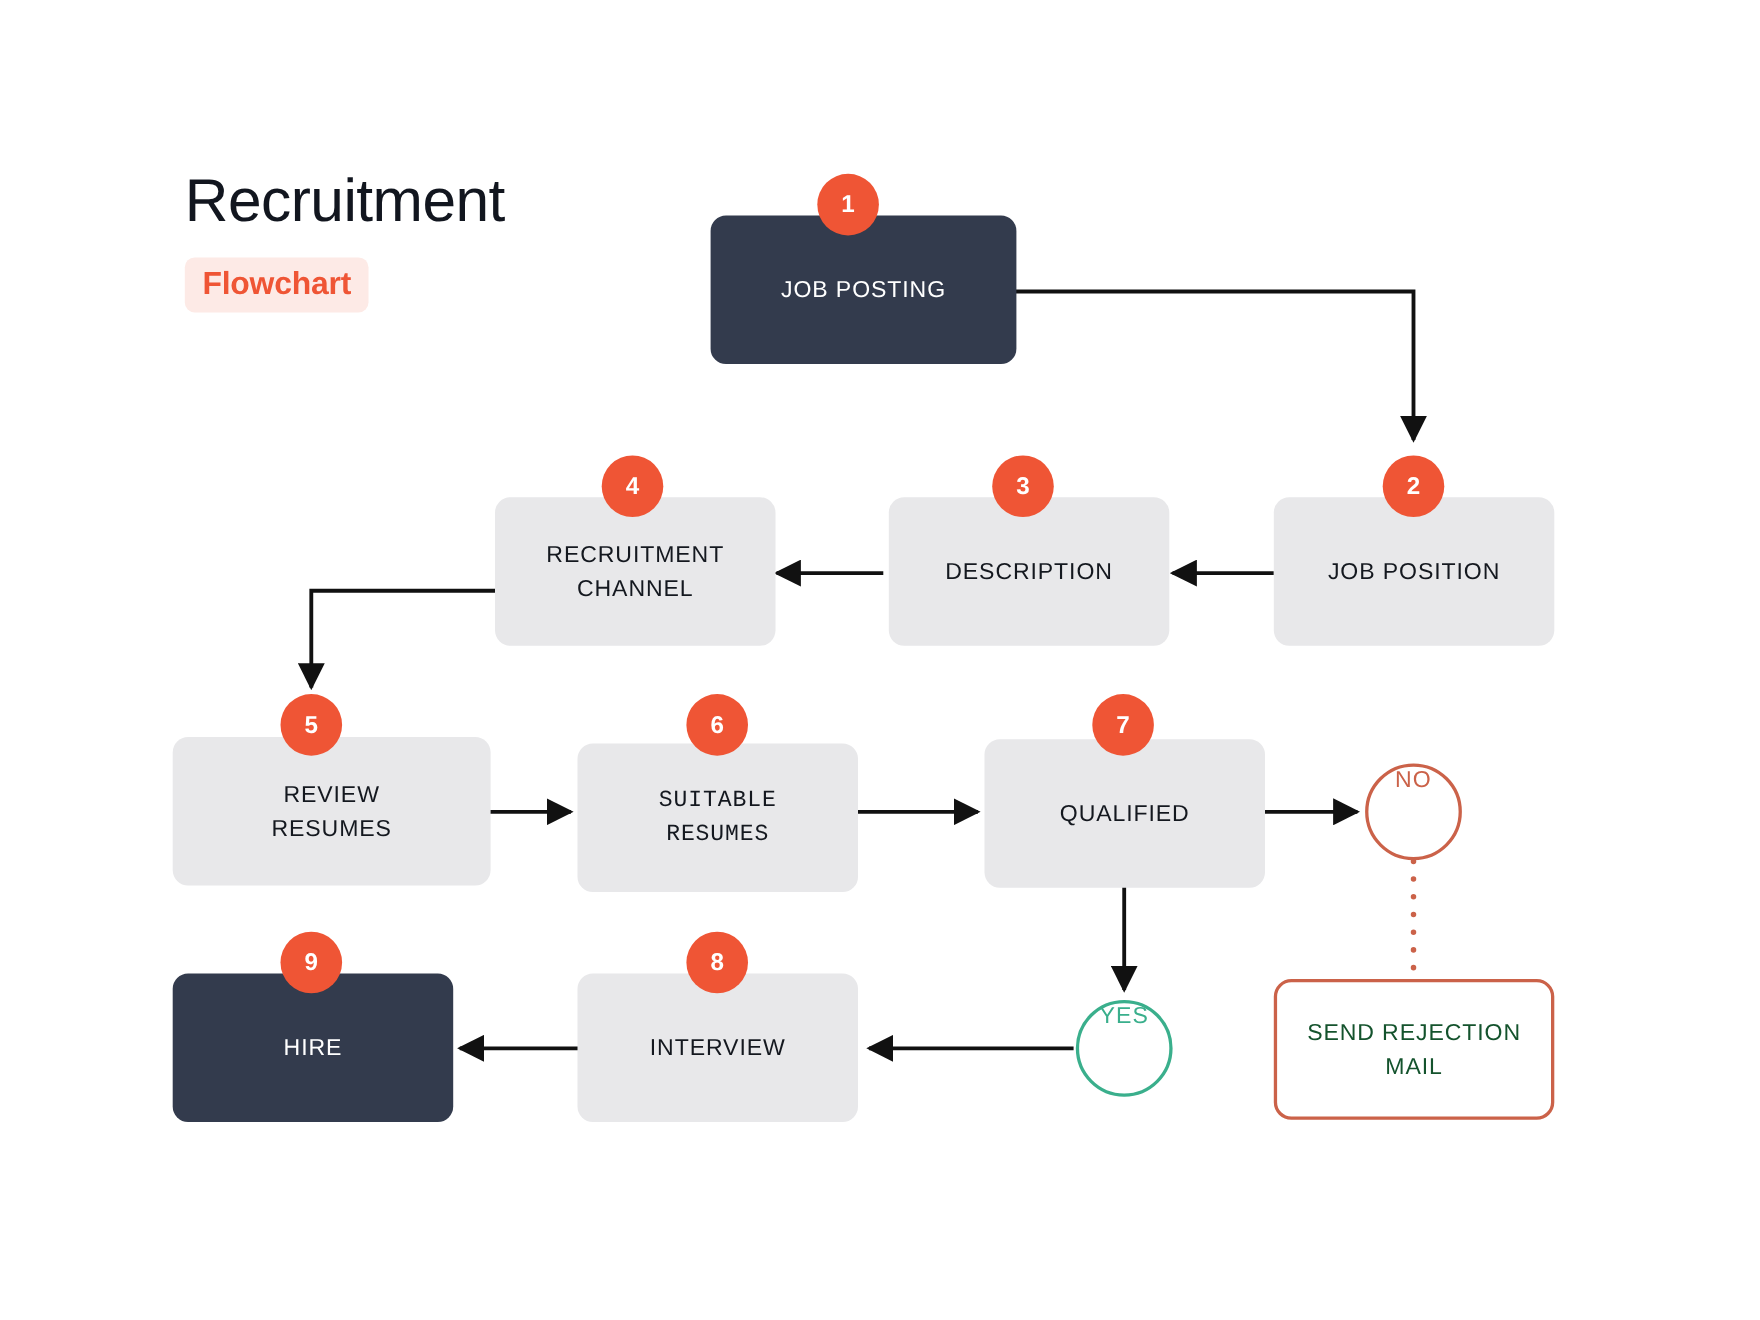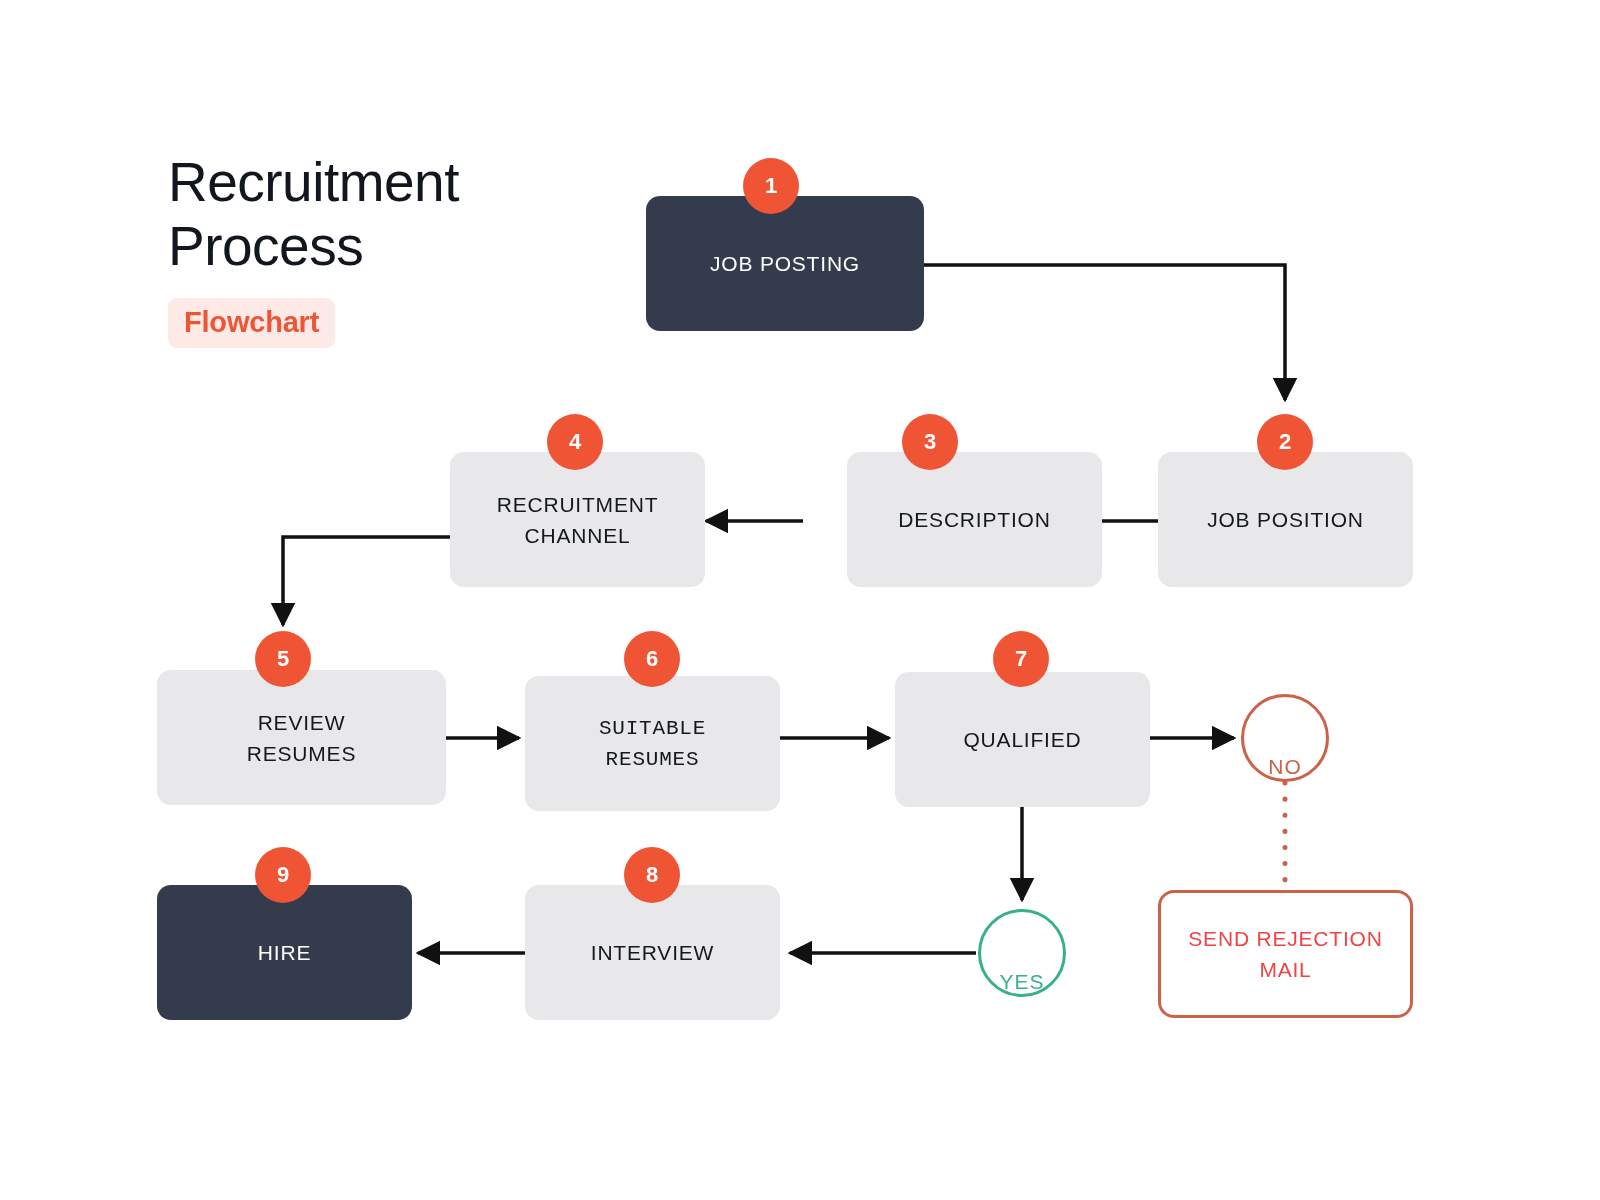--- a/index.html
+++ b/index.html
@@ -60,21 +60,21 @@
     background: #e8e8ea;
     color: #14181f;
   }
   .node.dark {
     background: #333b4d;
     color: #ffffff;
   }
   .node.outline {
     background: #ffffff;
     border: 3px solid #cb6249;
-    color: #ef4444;
+    color: #14532d;
     border-radius: 16px;
   }
   .badge-num {
     position: absolute;
     width: 56px;
     height: 56px;
     border-radius: 50%;
     background: #ef5535;
     color: #ffffff;
     font-size: 22px;
@@ -85,21 +85,21 @@
     z-index: 5;
   }
   .dec-circle {
     position: absolute;
     width: 88px;
     height: 88px;
     border-radius: 50%;
     background: #ffffff;
     box-sizing: border-box;
     display: flex;
-    align-items: flex-end;
+    align-items: flex-start;
     justify-content: center;
     font-size: 21px;
     letter-spacing: 1px;
     z-index: 4;
   }
   .dec-circle.no {
     border: 3px solid #cb6249;
     color: #cb6249;
   }
   .dec-circle.yes {
@@ -135,39 +135,38 @@
 
   <path d="M 1285 783 L 1285 890" fill="none" stroke="#cb6249" stroke-width="5" stroke-linecap="round" stroke-dasharray="0.1 16"></path>
 
   <path d="M 976 953 L 790 953" fill="none" stroke="#111111" stroke-width="3.5" marker-end="url(#arrow)"></path>
 
   <path d="M 528 953 L 418 953" fill="none" stroke="#111111" stroke-width="3.5" marker-end="url(#arrow)"></path>
 </svg>
 
 <div class="heading-block">
   <div class="title-line">Recruitment</div>
-  <div class="title-line">Process</div>
   <div class="badge">Flowchart</div>
 </div>
 
 <div class="node dark" style="left:646px; top:196px; width:278px; height:135px;">
   <span>JOB POSTING</span>
 </div>
 <div class="badge-num" style="left:743px; top:158px;">
   <span>1</span>
 </div>
 
 <div class="node gray" style="left:1158px; top:452px; width:255px; height:135px;">
   <span>JOB POSITION</span>
 </div>
 <div class="badge-num" style="left:1257px; top:414px;">
   <span>2</span>
 </div>
 
-<div class="node gray" style="left:847px; top:452px; width:255px; height:135px;">
+<div class="node gray" style="left:808px; top:452px; width:255px; height:135px;">
   <span>DESCRIPTION</span>
 </div>
 <div class="badge-num" style="left:902px; top:414px;">
   <span>3</span>
 </div>
 
 <div class="node gray" style="left:450px; top:452px; width:255px; height:135px;">
   <span>
     <span>RECRUITMENT</span><br>
     <span>CHANNEL</span>

